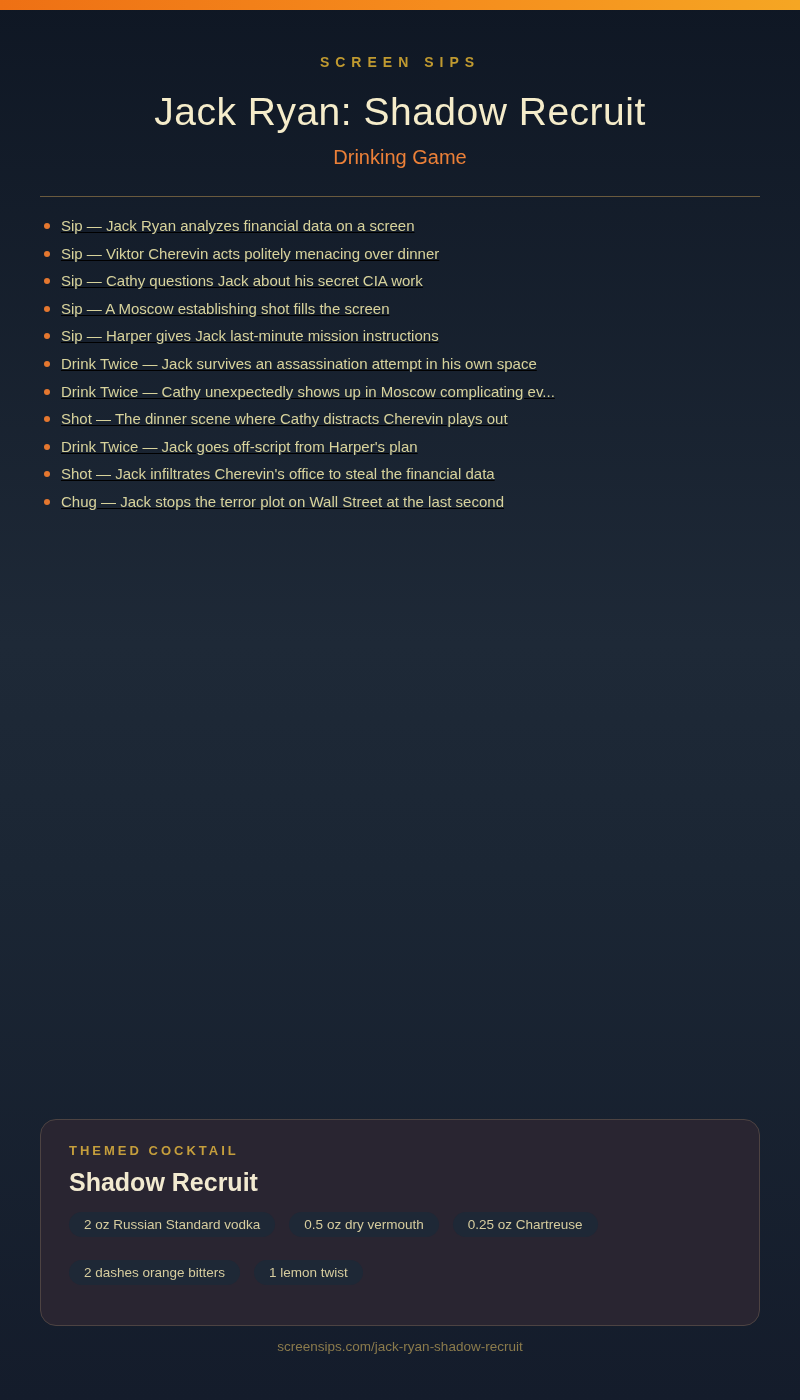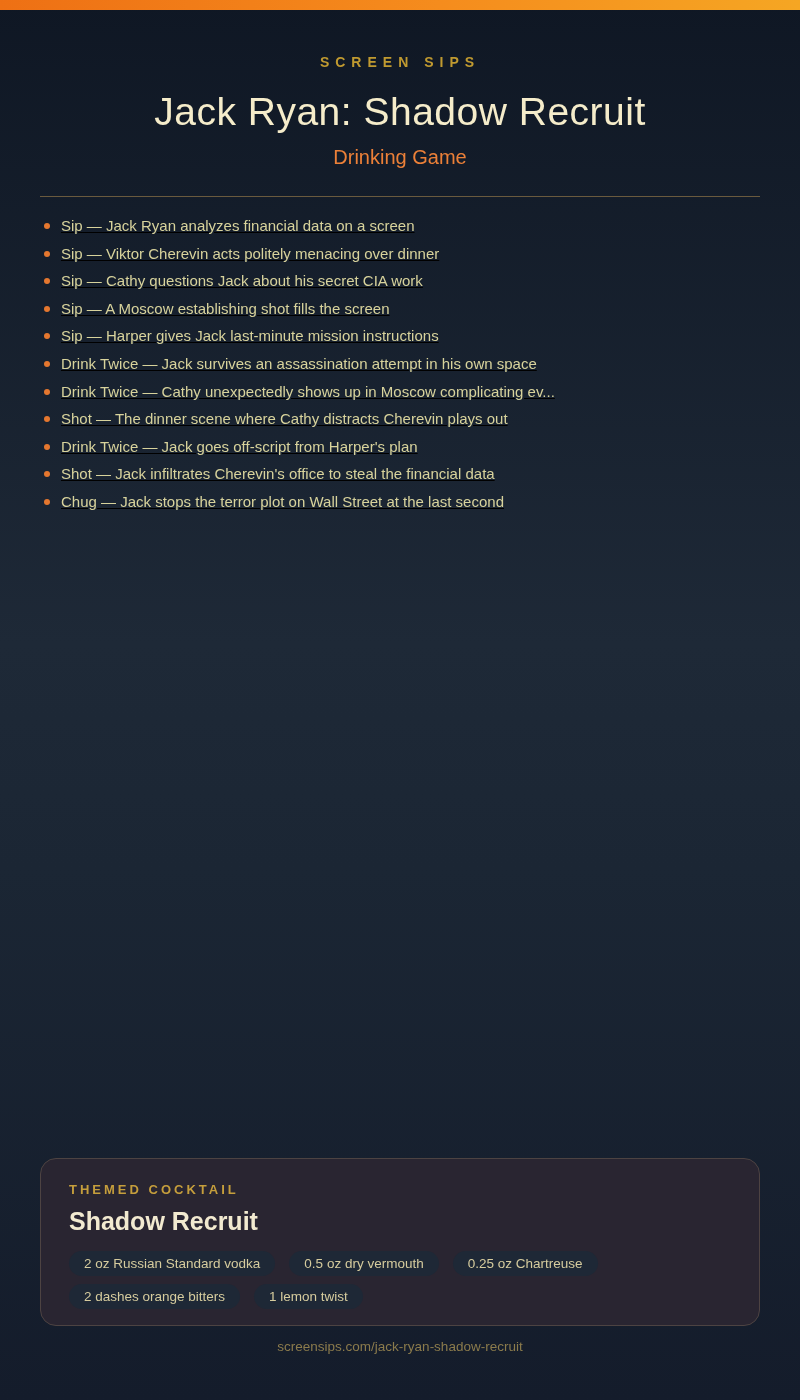--- a/index.html
+++ b/index.html
@@ -70,39 +70,39 @@
     border-radius: 50%;
     background: #e5772f;
   }
   .spacer { flex: 1 1 auto; }
   .cocktail-card {
     flex: 0 0 auto;
     margin: 0 40px;
     background: #292531;
     border: 1px solid #4d4342;
     border-radius: 16px;
-    padding: 23px 28px 16px 28px;
+    padding: 23px 28px 40px 28px;
   }
   .cocktail-label {
     font-size: 13px;
     font-weight: 600;
     letter-spacing: 3px;
     color: #c59e3c;
   }
   .cocktail-name {
     margin-top: 10px;
     font-size: 25px;
     font-weight: 700;
     color: #f2ead0;
   }
   .ingredients {
     margin-top: 15px;
     display: flex;
     flex-wrap: wrap;
-    gap: 8px 14px;
+    gap: 23px 14px;
   }
   .pill {
     background: #1e2836;
     border-radius: 999px;
     padding: 5px 15px;
     font-size: 13.5px;
     color: #d6cc9e;
     white-space: nowrap;
   }
   .footer {

